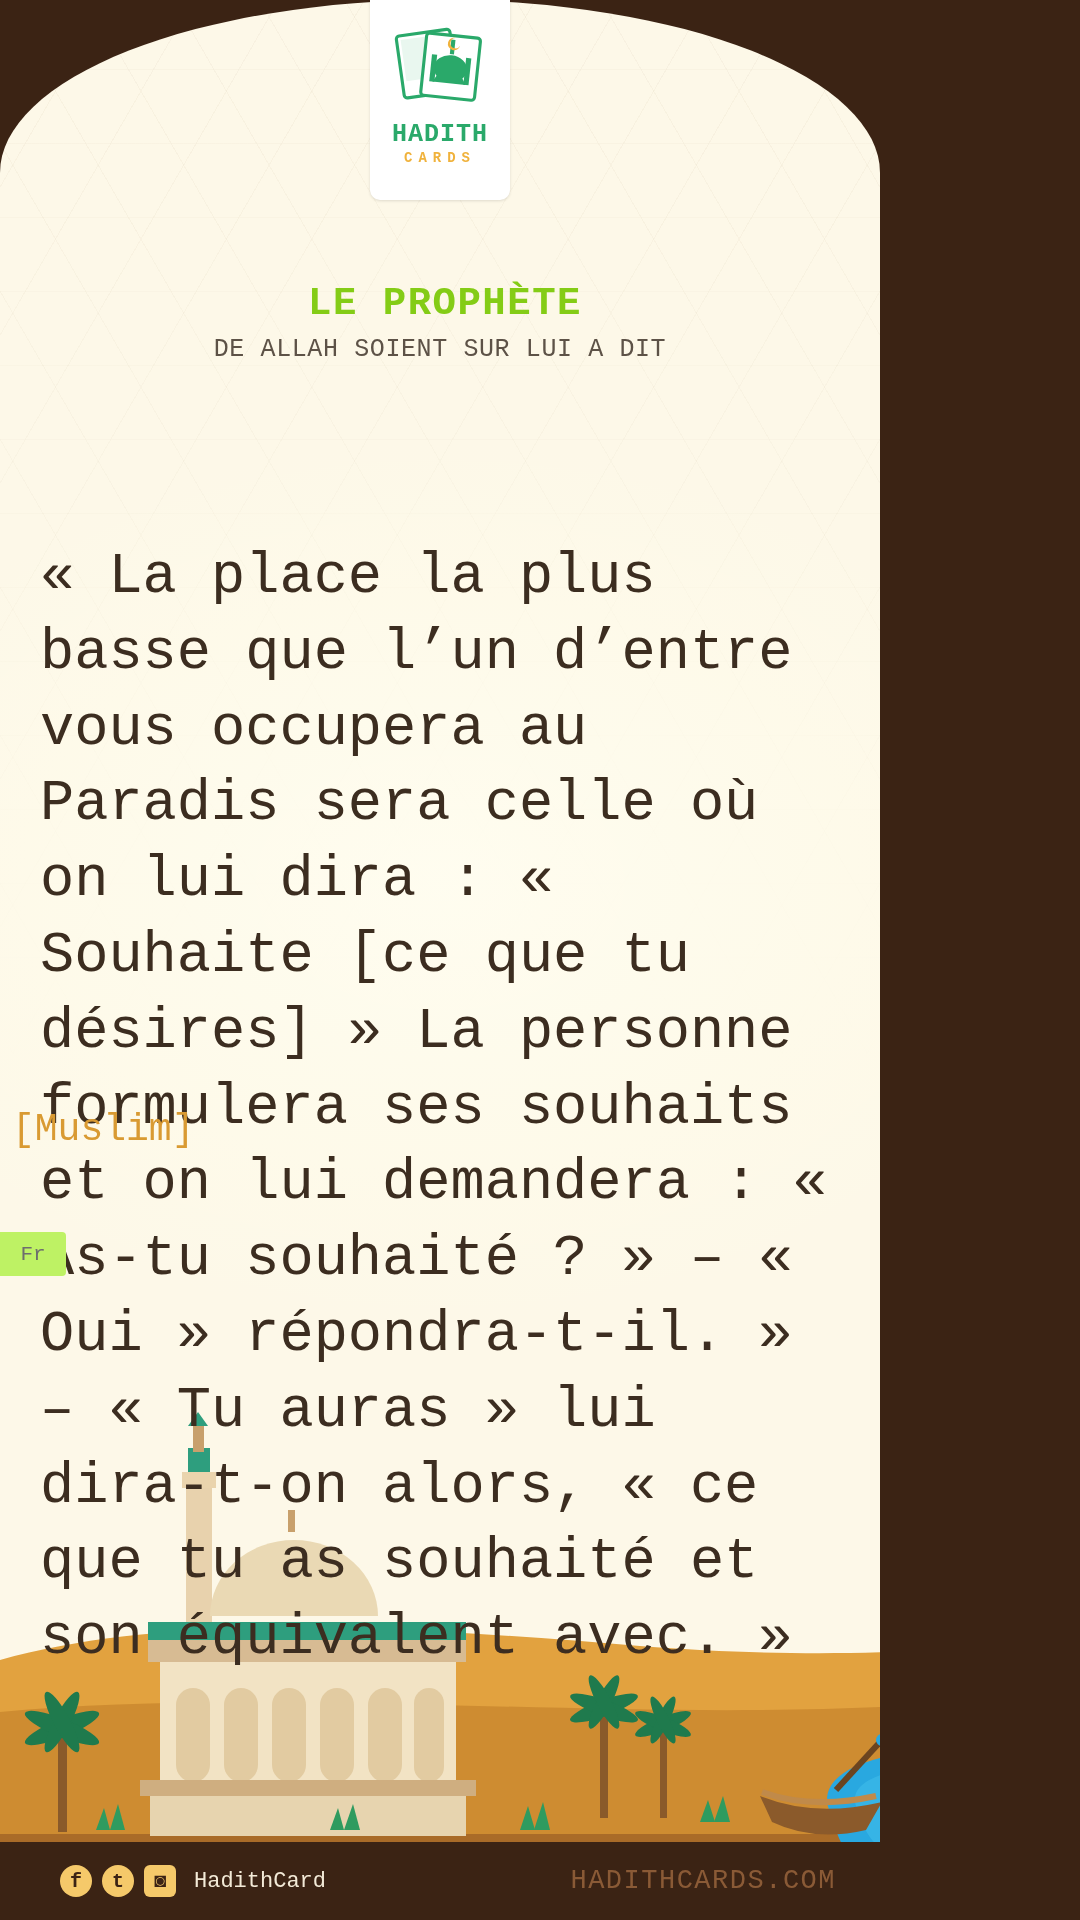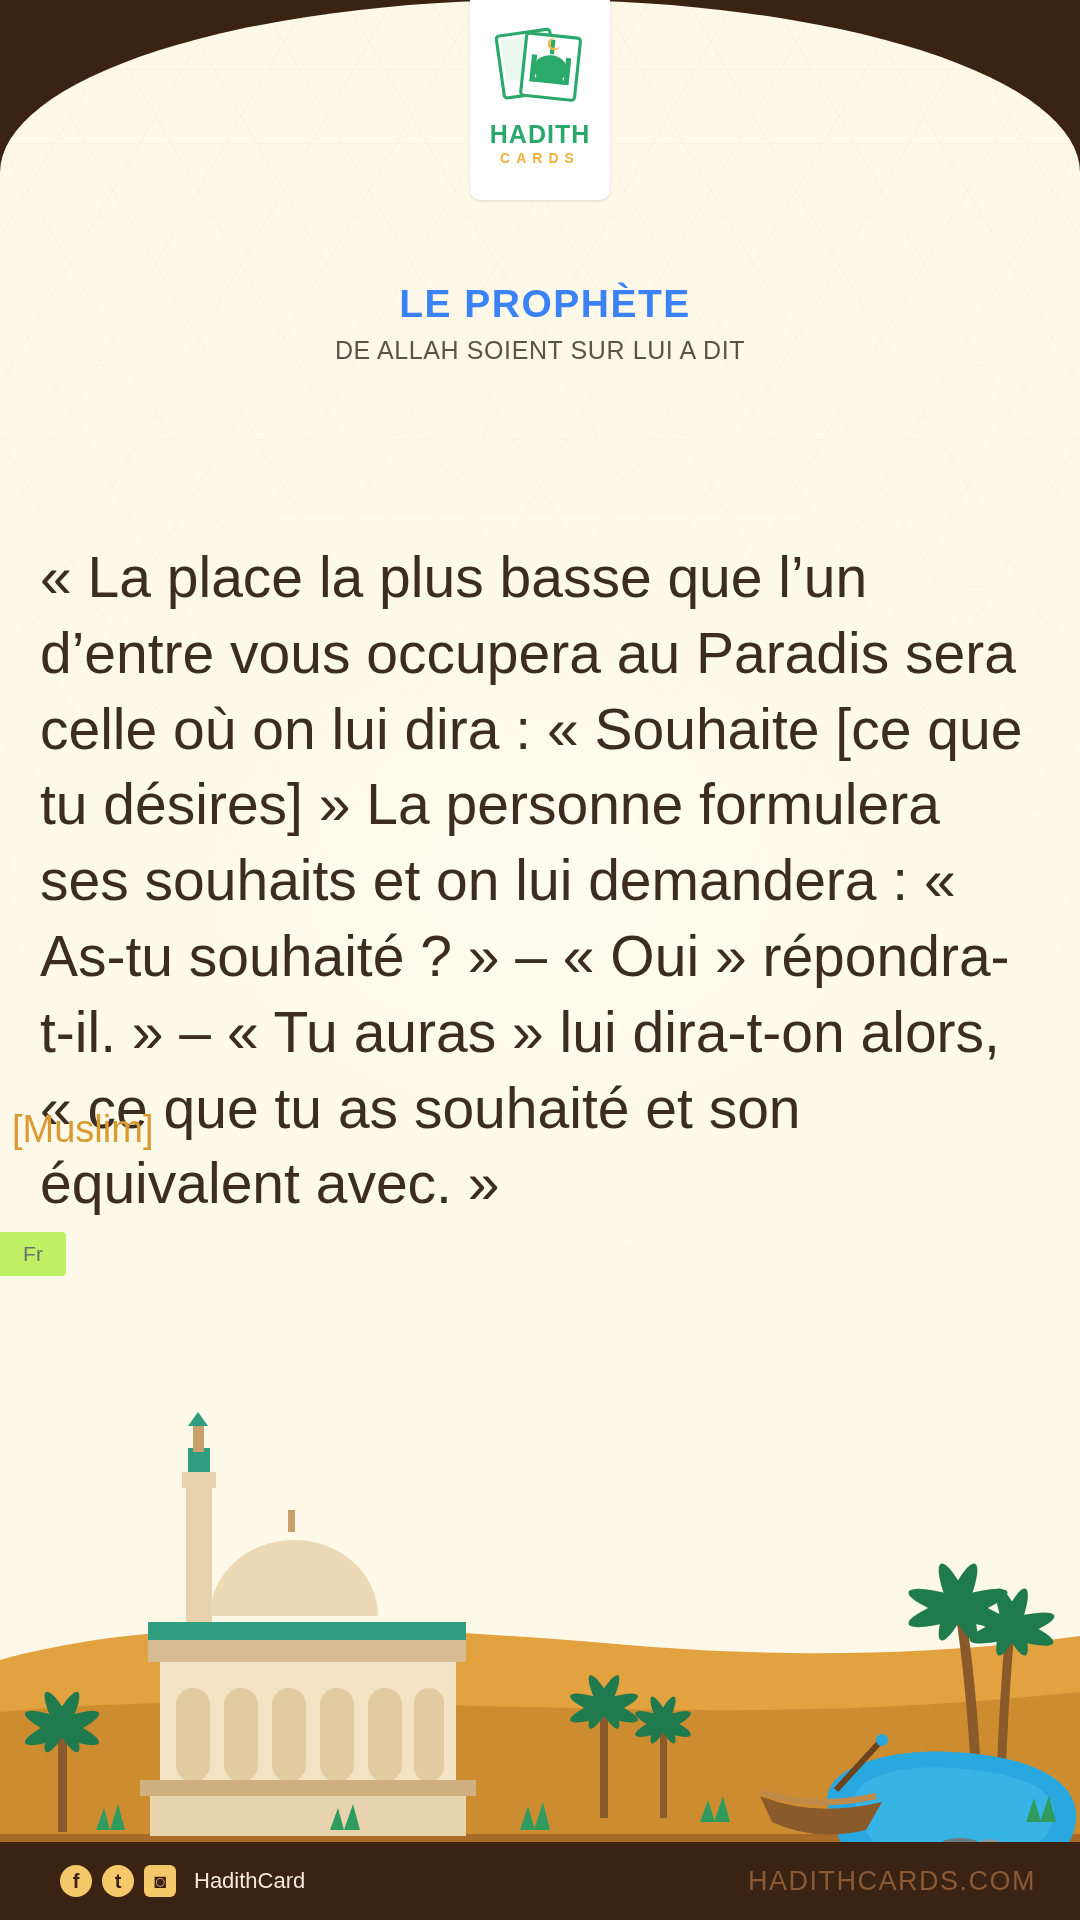--- a/index.html
+++ b/index.html
@@ -4,23 +4,24 @@
 <style>
   * { box-sizing: border-box; margin: 0; padding: 0; }
   html, body {
     width: 1080px; height: 1920px;
     background: #3b2314;
     font-family: "Liberation Sans", sans-serif;
     overflow: hidden;
   }
   .card {
     position: relative;
-    width: 1080px; height: 1920px;
+    width: 880px; height: 1920px;
     background: #3b2314;
     overflow: hidden;
+    font-family: Liberation Mono, monospace;
   }
 
   
   .page {
     position: absolute;
     left: 0; right: 0;
     top: 0;
     bottom: 0;
     background: #fdf8e8;
     border-radius: 50% 50% 0 0 / 9% 9% 0 0;
@@ -60,21 +61,21 @@
     color: #2aa96a; margin-top: 2px;
   }
   .logo-sub {
     font-size: 14px; font-weight: bold; letter-spacing: 6px;
     color: #f0b23c; margin-top: 1px;
   }
 
   
   .heading { position: absolute; left: 0; right: 0; top: 282px; text-align: center; z-index: 6;}
   .h-small {
-    font-size: 39px; font-weight: bold; letter-spacing: 1.5px; color: #3b82f6; margin-left: 10px;
+    font-size: 39px; font-weight: bold; letter-spacing: 1.5px; color: #84cc16; margin-left: 10px;
   }
   .h-name {
     font-size: 84px; font-weight: bold; letter-spacing: 1px; color: #8d6e5b;
     line-height: 1.05; margin-top: 2px;
   }
   .h-bless {
     margin-top: 8px;
     font-size: 25px; letter-spacing: 0.6px; color: #5d5247; line-height: 1.28;
   }
 

